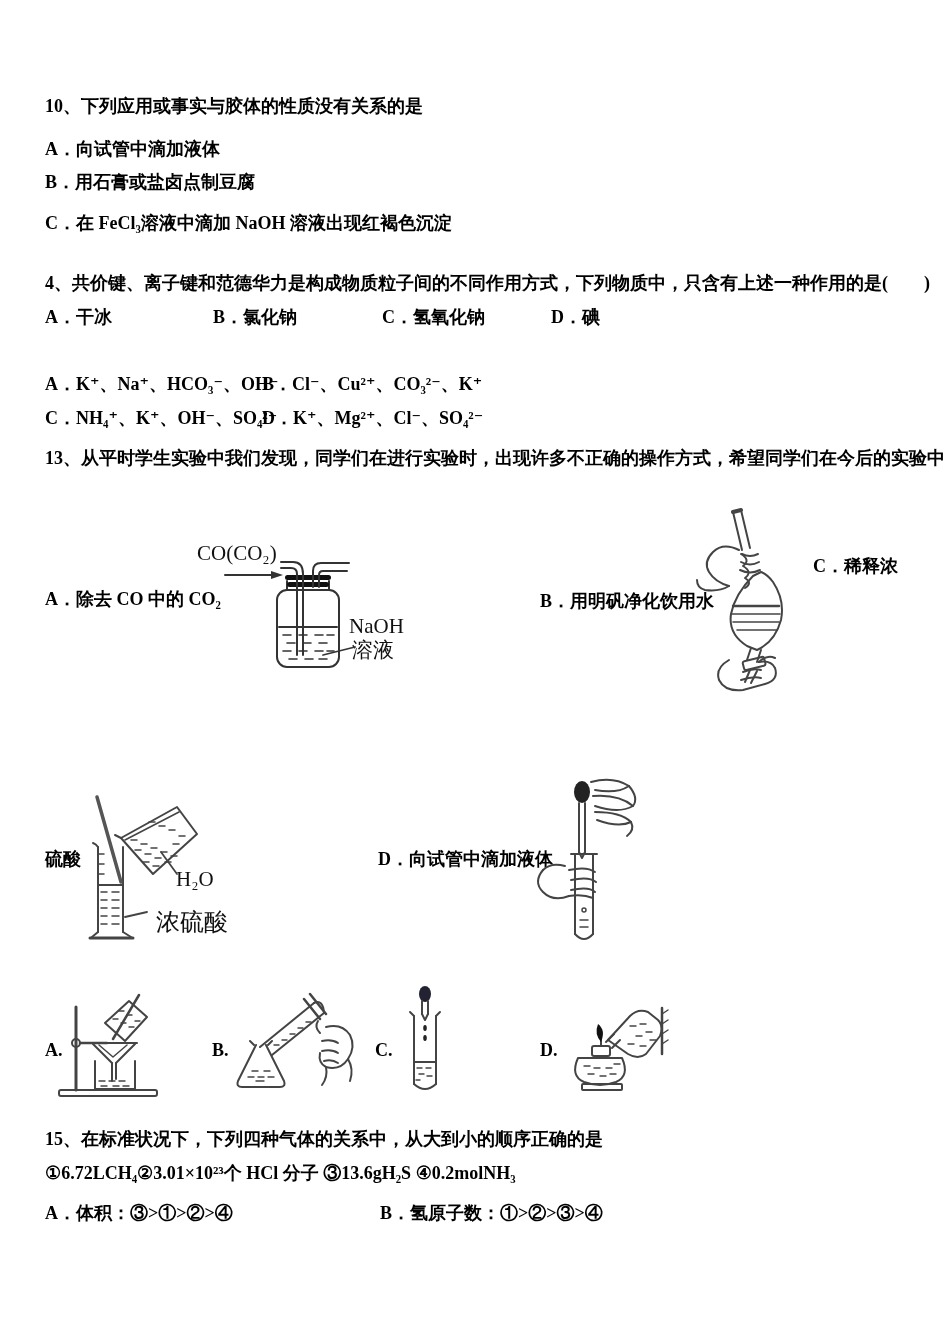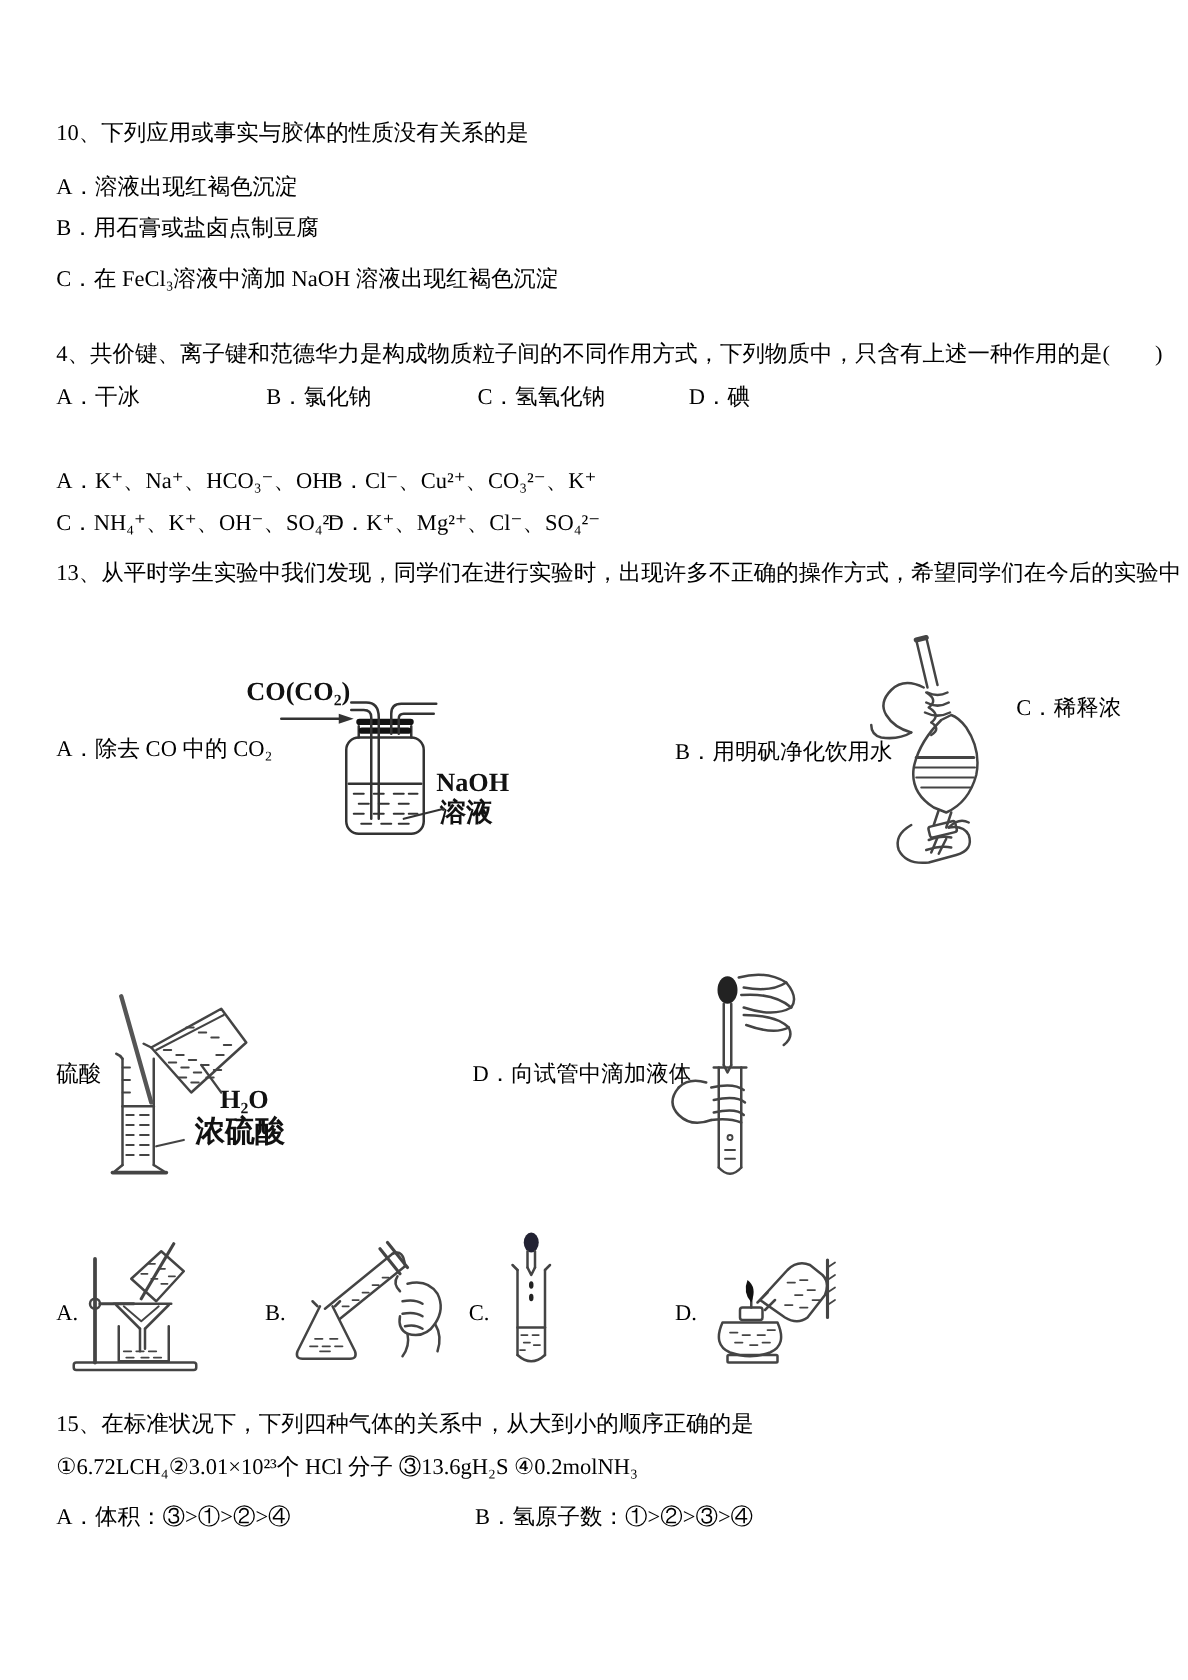--- a/index.html
+++ b/index.html
@@ -1,30 +1,30 @@
 <!DOCTYPE html>
 <html><head>
 <meta charset="utf-8">
 <style>
   html,body{margin:0;padding:0;background:#ffffff;}
   .page{position:relative;width:950px;height:1344px;background:#ffffff;overflow:hidden;
         font-family:"Liberation Serif","DejaVu Serif",serif;color:#000;}
-  .t{position:absolute;white-space:nowrap;font-weight:normal;font-size:18px;line-height:1.15;color:#000;}
-  .fig-label{position:absolute;white-space:nowrap;font-weight:bold;font-size:21px;line-height:1;color:#111;}
-  .fig-label.big{font-size:24px;}
+  .t{position:absolute;white-space:nowrap;font-weight:bold;font-size:18px;line-height:1.15;color:#000;}
+  .fig-label{position:absolute;white-space:nowrap;font-weight:normal;font-size:21px;line-height:1;color:#111;}
+  .fig-label.big{font-size:24px;margin-top:16px;}
   svg.fig{position:absolute;overflow:visible;}
   svg.fig *{vector-effect:non-scaling-stroke;}
 </style>
 </head>
 <body>
 
 <div class="page">
 
   <div class="t" style="left:45px;top:96px">10、下列应用或事实与胶体的性质没有关系的是</div>
-  <div class="t" style="left:45px;top:139px">A．溶液出现红褐色沉淀</div>
+  <div class="t" style="left:45px;top:139px">A．向试管中滴加液体</div>
   <div class="t" style="left:45px;top:172px">B．用石膏或盐卤点制豆腐</div>
   <div class="t" style="left:45px;top:213px">C．在 FeCl₃溶液中滴加 NaOH 溶液出现红褐色沉淀</div>
 
   <div class="t" style="left:45px;top:273px">4、共价键、离子键和范德华力是构成物质粒子间的不同作用方式，下列物质中，只含有上述一种作用的是(　　)</div>
   <div class="t" style="left:45px;top:307px">A．干冰</div>
   <div class="t" style="left:213px;top:307px">B．氯化钠</div>
   <div class="t" style="left:382px;top:307px">C．氢氧化钠</div>
   <div class="t" style="left:551px;top:307px">D．碘</div>
 
   <div class="t" style="left:45px;top:374px">A．K⁺、Na⁺、HCO₃⁻、OH⁻</div>

